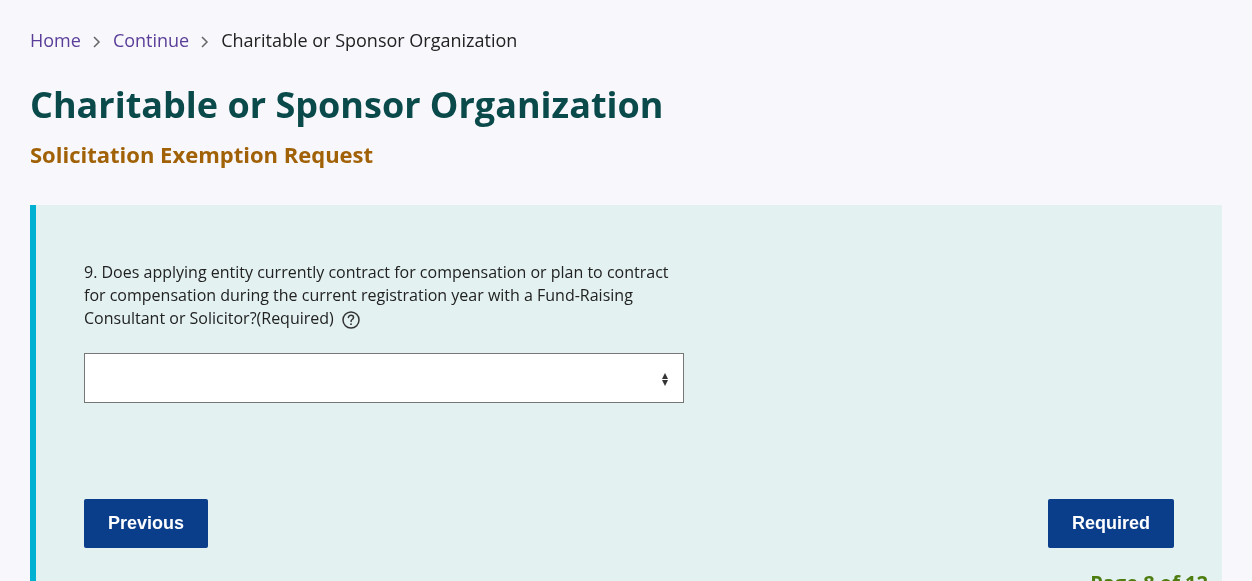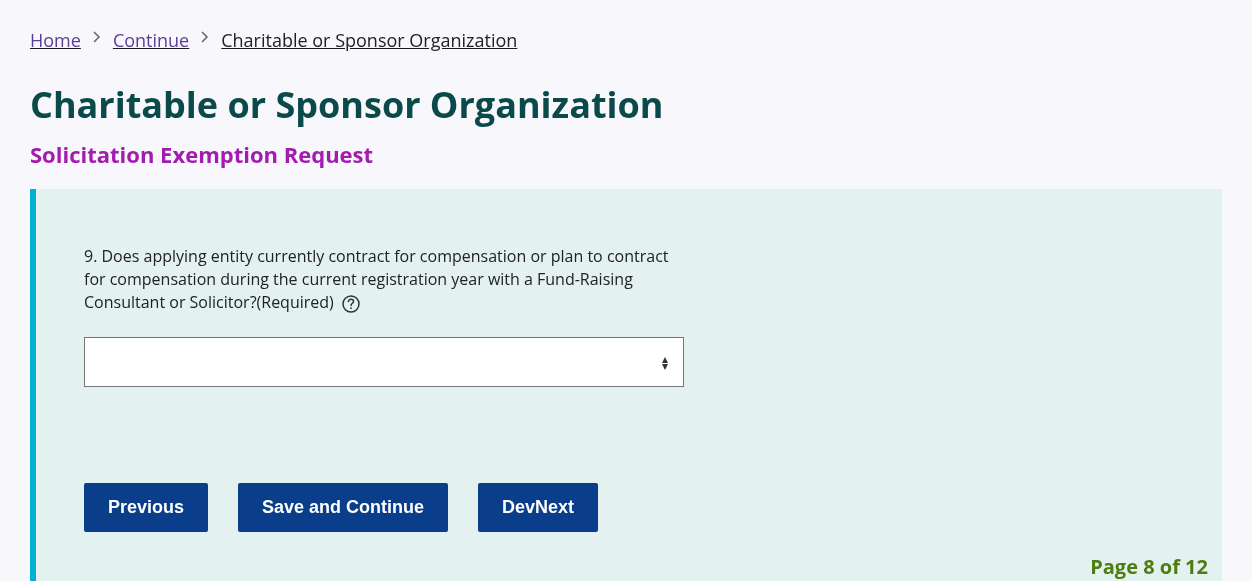--- a/index.html
+++ b/index.html
@@ -7,25 +7,24 @@
       font-family: -apple-system, BlinkMacSystemFont, "Segoe UI", "Open Sans", Helvetica, Arial, sans-serif;
       background: #f8f7fc;
       color: #1a1a1a;
       width: 1252px;
     }
     .container {
       padding: 28px 30px 0 30px;
     }
     .breadcrumb {
       display: flex;
-      align-items: flex-start;
+      align-items: flex-end;
       gap: 12px;
       font-size: 18px;
       margin-bottom: 28px;
-      text-decoration: underline;
     }
     .breadcrumb a {
       color: #5a3e99;
       text-decoration: none;
     }
     .breadcrumb .sep {
       color: #666;
       font-size: 14px;
     }
     .breadcrumb .current {
@@ -33,22 +32,22 @@
     }
     h1.page-title {
       font-size: 36px;
       font-weight: 700;
       color: #0a4a4a;
       margin-bottom: 10px;
     }
     h2.page-subtitle {
       font-size: 22px;
       font-weight: 700;
-      color: #a21caf;
-      margin-bottom: 20px;
+      color: #a16207;
+      margin-bottom: 36px;
     }
     .panel {
       background: #e3f2f1;
       border-left: 6px solid #00b1d2;
       padding: 56px 48px 18px 48px;
       position: relative;
       min-height: 405px;
     }
     .question-block {
       max-width: 600px;
@@ -93,20 +92,21 @@
       font-size: 12px;
       line-height: 0.6;
       display: flex;
       flex-direction: column;
       align-items: center;
     }
     .button-row {
       display: flex;
       gap: 30px;
       margin-top: 96px;
+      justify-content: space-between;
     }
     .btn {
       background: #0b3e8a;
       color: #fff;
       border: none;
       font-size: 18px;
       font-weight: 700;
       padding: 14px 24px;
       cursor: pointer;
       border-radius: 2px;
@@ -161,19 +161,18 @@
         </select>
         <span class="select-caret">
           <span>▴</span>
             <span>▾</span>
         </span>
       </div>
     </div>
 
     <div class="button-row">
       <button class="btn" type="button">Previous</button>
-      <button class="btn" type="button">Save and Continue</button>
-      <button class="btn" type="button">DevNext</button>
+      <button class="btn" type="button">Required</button>
     </div>
 
     <div class="page-indicator">Page 8 of 12</div>
   </div>
 </div>
 
 </body></html>

